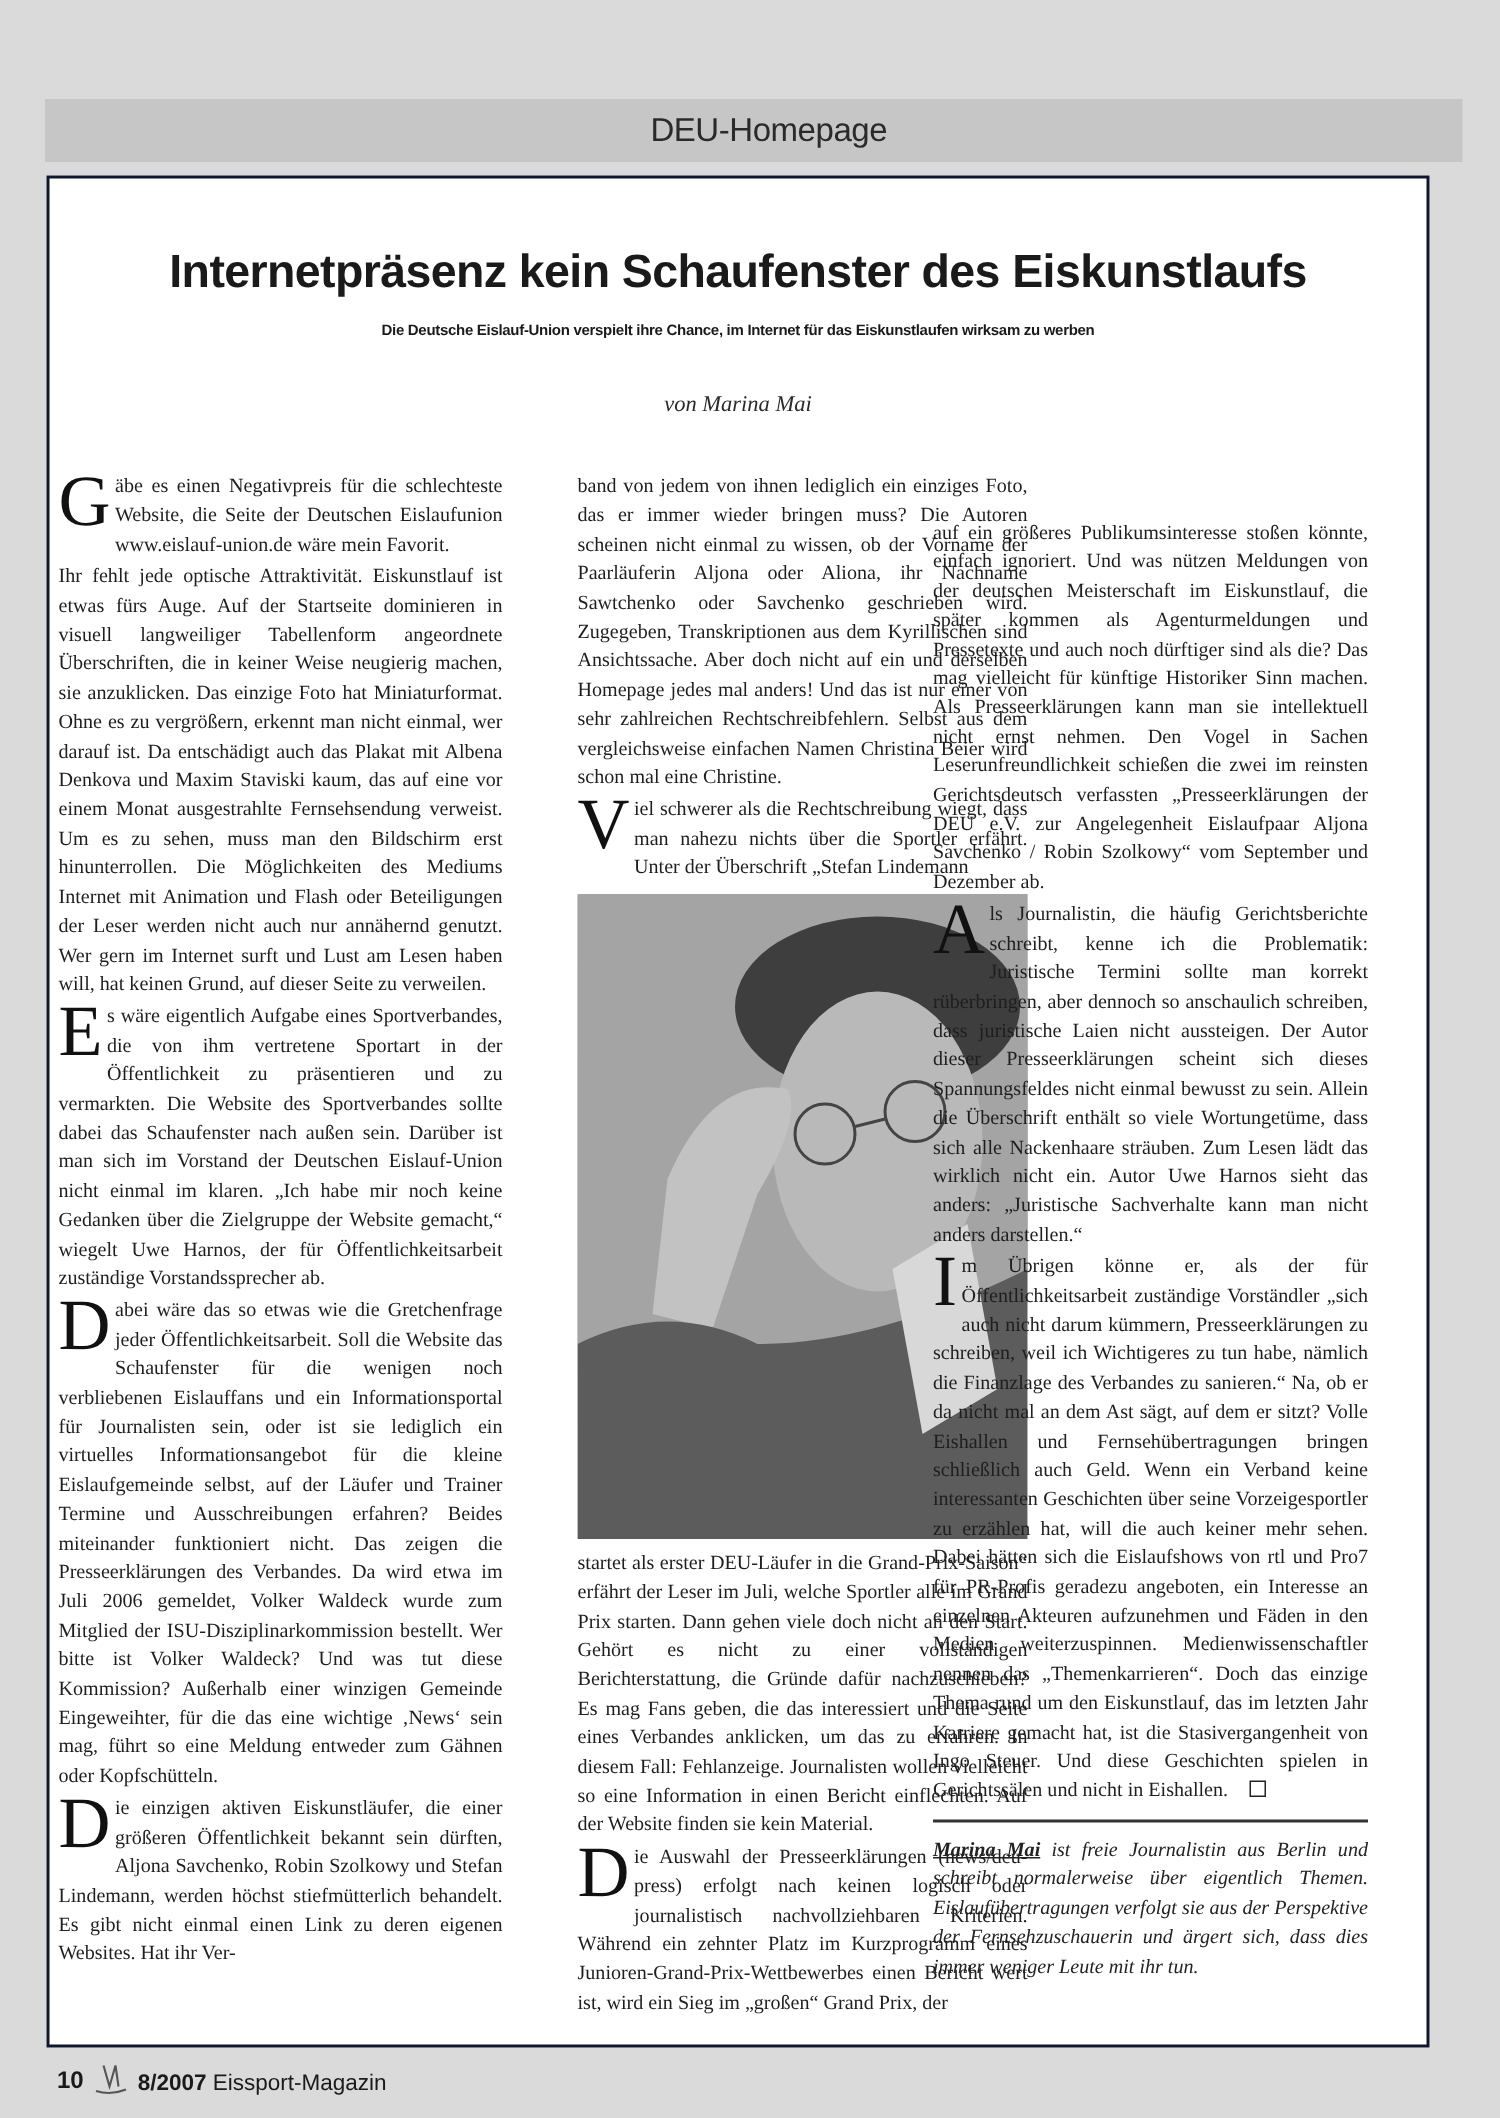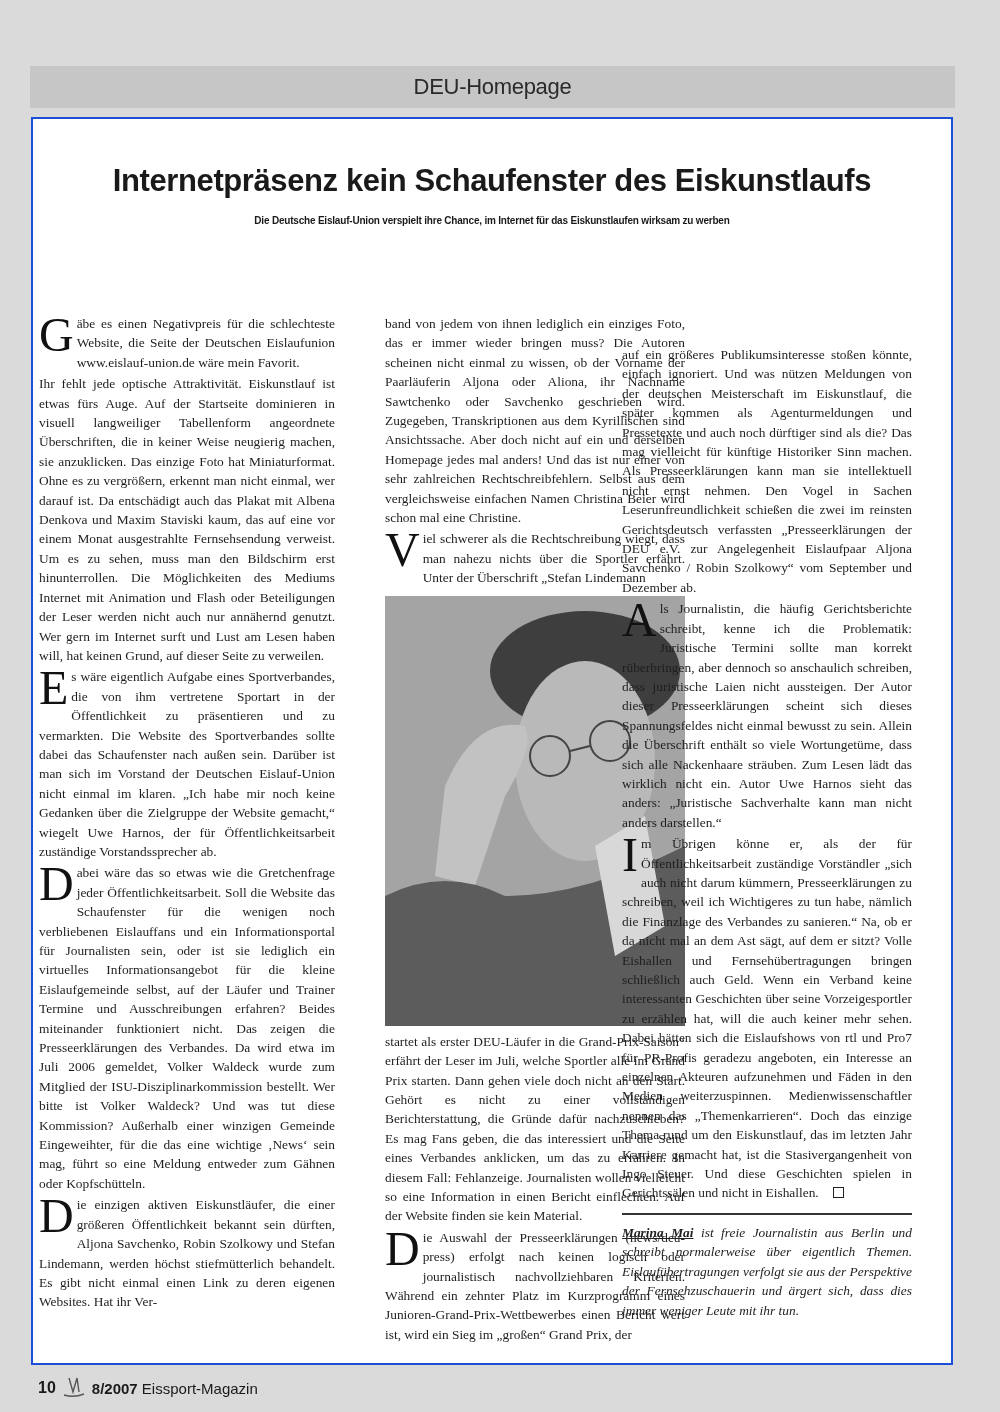--- a/index.html
+++ b/index.html
@@ -8,24 +8,25 @@
       background: #dadada;
       font-family: "Liberation Serif", serif;
       color: #1e1e1e;
     }
     .banner {
       position: absolute; left: 30px; top: 66px; width: 925px; height: 42px;
       background: #c6c6c6;
       display: flex; align-items: center; justify-content: center;
       font-family: "Liberation Sans", sans-serif; font-size: 22px; color: #2a2a2a;
       letter-spacing: -0.3px;
+      padding-left: 20px;
     }
     .article {
       position: absolute; left: 31px; top: 117px; width: 922px; height: 1248px;
-      background: #ffffff; border: 2px solid #1d4ed8; box-sizing: border-box;
+      background: #ffffff; border: 2px solid #0f172a; box-sizing: border-box;
     }
     .headline {
       position: absolute; left: 0; right: 0; top: 44px; text-align: center;
       font-family: "Liberation Sans", sans-serif; font-weight: bold;
       font-size: 31px; color: #1a1a1a; letter-spacing: -0.4px;
     }
     .subhead {
       position: absolute; left: 0; right: 0; top: 96px; text-align: center;
       font-family: "Liberation Sans", sans-serif; font-weight: bold;
       font-size: 10px; color: #1a1a1a; letter-spacing: -0.2px;
@@ -75,20 +76,21 @@
 </head>
 <body>
 
 <div class="banner">
   <span>DEU-Homepage</span>
 </div>
 
 <div class="article">
   <div class="headline">Internetpräsenz kein Schaufenster des Eiskunstlaufs</div>
   <div class="subhead">Die Deutsche Eislauf-Union verspielt ihre Chance, im Internet für das Eiskunstlaufen wirksam zu werben</div>
+  <div class="byline">von Marina Mai</div>
 
   <div class="col col1">
     <p><span class="dropcap">G</span><span>äbe es einen Negativpreis für die schlechteste Website, die Seite der Deutschen Eislaufunion www.eislauf-union.de wäre mein Favorit.</span></p>
     <p><span>Ihr fehlt jede optische Attraktivität. Eiskunstlauf ist etwas fürs Auge. Auf der Startseite dominieren in visuell langweiliger Tabellenform angeordnete Überschriften, die in keiner Weise neugierig machen, sie anzuklicken. Das einzige Foto hat Miniaturformat. Ohne es zu vergrößern, erkennt man nicht einmal, wer darauf ist. Da entschädigt auch das Plakat mit Albena Denkova und Maxim Staviski kaum, das auf eine vor einem Monat ausgestrahlte Fernsehsendung verweist. Um es zu sehen, muss man den Bildschirm erst hinunterrollen. Die Möglichkeiten des Mediums Internet mit Animation und Flash oder Beteiligungen der Leser werden nicht auch nur annähernd genutzt. Wer gern im Internet surft und Lust am Lesen haben will, hat keinen Grund, auf dieser Seite zu verweilen.</span></p>
     <p><span class="dropcap">E</span><span>s wäre eigentlich Aufgabe eines Sportverbandes, die von ihm vertretene Sportart in der Öffentlichkeit zu präsentieren und zu vermarkten. Die Website des Sportverbandes sollte dabei das Schaufenster nach außen sein. Darüber ist man sich im Vorstand der Deutschen Eislauf-Union nicht einmal im klaren. „Ich habe mir noch keine Gedanken über die Zielgruppe der Website gemacht,“ wiegelt Uwe Harnos, der für Öffentlichkeitsarbeit zuständige Vorstandssprecher ab.</span></p>
     <p><span class="dropcap">D</span><span>abei wäre das so etwas wie die Gretchenfrage jeder Öffentlichkeitsarbeit. Soll die Website das Schaufenster für die wenigen noch verbliebenen Eislauffans und ein Informationsportal für Journalisten sein, oder ist sie lediglich ein virtuelles Informationsangebot für die kleine Eislaufgemeinde selbst, auf der Läufer und Trainer Termine und Ausschreibungen erfahren? Beides miteinander funktioniert nicht. Das zeigen die Presseerklärungen des Verbandes. Da wird etwa im Juli 2006 gemeldet, Volker Waldeck wurde zum Mitglied der ISU-Disziplinarkommission bestellt. Wer bitte ist Volker Waldeck? Und was tut diese Kommission? Außerhalb einer winzigen Gemeinde Eingeweihter, für die das eine wichtige ‚News‘ sein mag, führt so eine Meldung entweder zum Gähnen oder Kopfschütteln.</span></p>
     <p><span class="dropcap">D</span><span>ie einzigen aktiven Eiskunstläufer, die einer größeren Öffentlichkeit bekannt sein dürften, Aljona Savchenko, Robin Szolkowy und Stefan Lindemann, werden höchst stiefmütterlich behandelt. Es gibt nicht einmal einen Link zu deren eigenen Websites. Hat ihr Ver-</span></p>
   </div>
 
   <div class="col col2">

